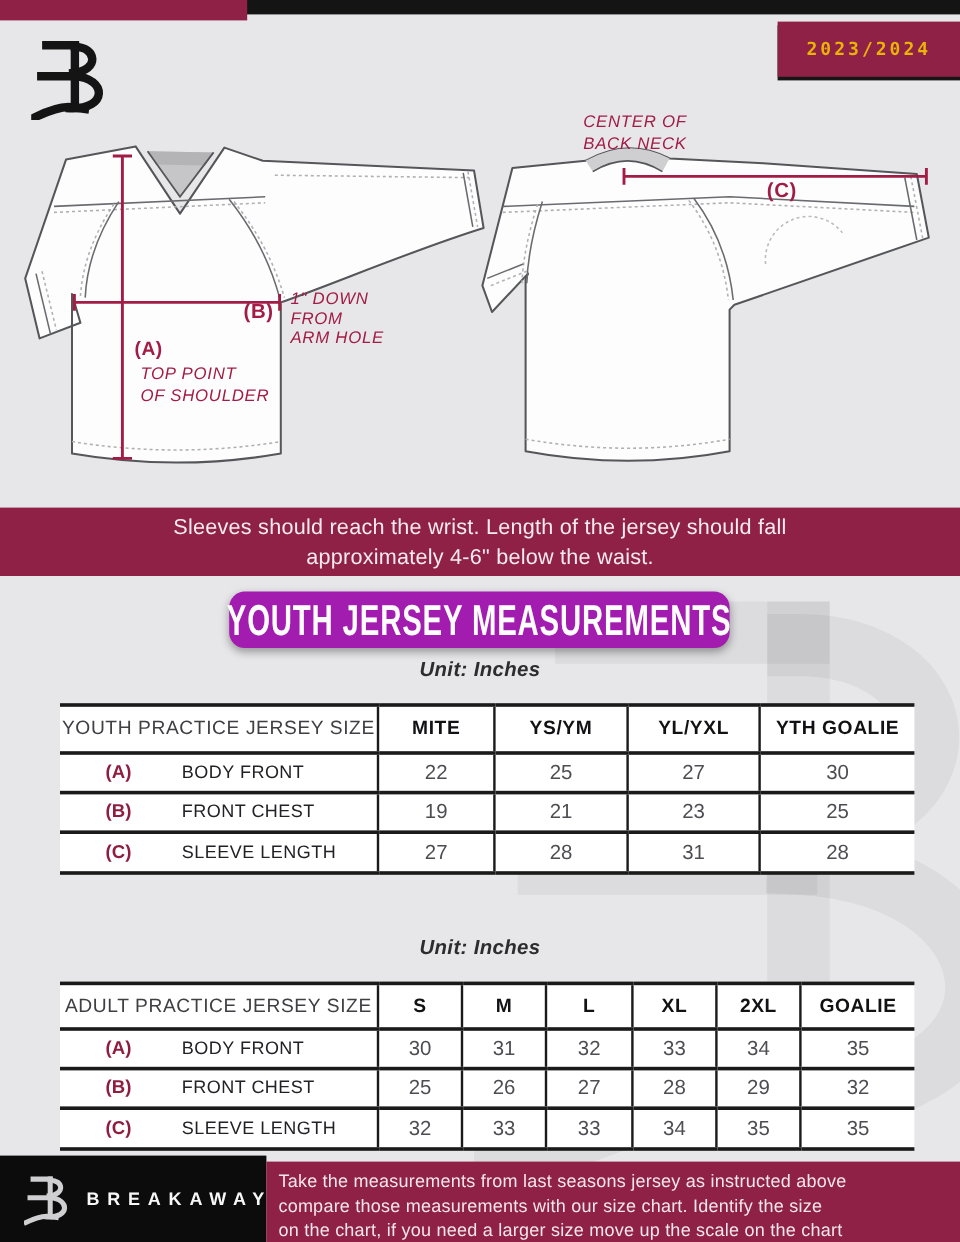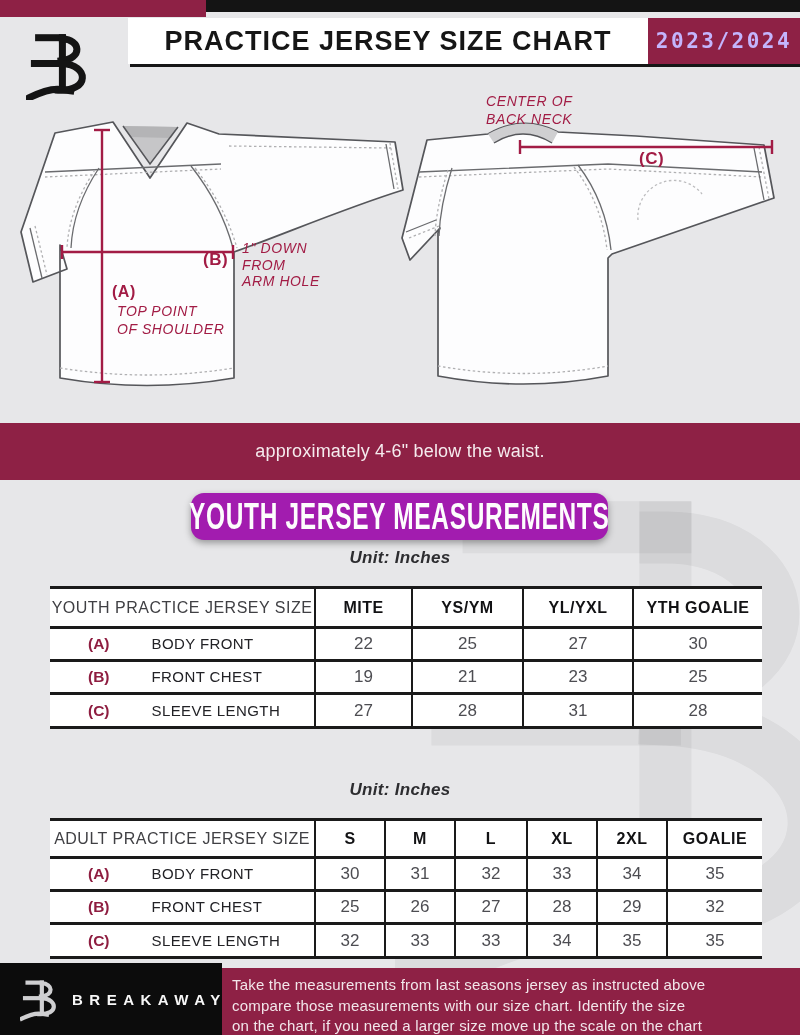--- a/index.html
+++ b/index.html
@@ -15,21 +15,21 @@
     position:absolute; left:128px; top:18px; width:520px; height:46px;
     background:#ffffff; box-shadow:2px 3px 0 #161616;
     display:flex; align-items:center; justify-content:center;
   }
   .title-box span { font-size:27px; font-weight:bold; color:#161616; letter-spacing:1px; white-space:nowrap; }
   .season-box {
     position:absolute; left:648px; top:18px; width:152px; height:46px;
     background:#8E2145; box-shadow:0 3px 0 #161616;
     display:flex; align-items:center; justify-content:center;
   }
-  .season-box span { font-family:"DejaVu Sans Mono", monospace; font-weight:bold; font-size:21px; letter-spacing:2.5px; color:#c4b5fd; }
+  .season-box span { font-family:"DejaVu Sans Mono", monospace; font-weight:bold; font-size:15px; letter-spacing:2.5px; color:#eab308; }
   .logo-mark { position:absolute; left:26px; top:30px; }
   
   .diag { position:absolute; }
   .diag-tag { position:absolute; color:#A21C45; font-weight:bold; font-size:17px; letter-spacing:.5px; }
   .diag-note { position:absolute; color:#A21C45; font-style:italic; font-size:14px; line-height:16.5px; letter-spacing:.6px; white-space:nowrap; }
   .note-wide { line-height:17.5px; }
   
   .banner {
     position:absolute; left:0; top:423px; width:800px; height:57px; background:#8E2145;
     display:flex; flex-direction:column; align-items:center; justify-content:center;
@@ -81,23 +81,20 @@
     <g fill="none" stroke="#141414" stroke-width="10" stroke-linecap="square">
       <path d="M18 11 H52"></path>
       <path d="M52 11 V83"></path>
       <path d="M52 13 C78 13 82 41 50 44"></path>
       <path d="M12 48 H50"></path>
       <path d="M52 48 C90 50 92 88 46 86"></path>
       <path d="M4 97 C22 88 38 83 50 85 L64 87"></path>
     </g>
   </svg>
 
-  <div class="title-box">
-    <span>PRACTICE JERSEY SIZE CHART</span>
-  </div>
   <div class="season-box">
     <span>2023/2024</span>
   </div>
 
   <svg class="diag" style="left:15px; top:112px;" width="392" height="294" viewBox="0 0 392 294">
     <g>
       <path d="M98 10 L40 21 L6 120 L18 170 L52 157 L45 133 L45 266 Q132 281 219 266 L219 140 C262 125 330 96 388 78 L380 30 L204 22 L172 11 L135 66 Z" fill="#fdfdfe" stroke="#55565a" stroke-width="1.7" stroke-linejoin="round"></path>
       <path d="M108 14 L163 15 L135 52 Z" fill="#c6c6c8" stroke="none"></path>
       <path d="M108 14 L163 15 L156 26 L115 25 Z" fill="#b4b4b6" stroke="none"></path>
       <path d="M108 14 L135 52 L163 15" fill="none" stroke="#55565a" stroke-width="1.5"></path>
@@ -162,20 +159,21 @@
     <div>FROM</div>
     <div>ARM HOLE</div>
   </div>
   <div class="diag-note note-wide" style="left:486px; top:93px;">
     <div>CENTER OF</div>
     <div>BACK NECK</div>
   </div>
   <div class="diag-tag" style="left:639px; top:149px;">(C)</div>
 
   <div class="banner">
+    <div>Sleeves should reach the wrist. Length of the jersey should fall</div>
     <div>approximately 4-6" below the waist.</div>
   </div>
 
   <svg class="watermark" width="610" height="520" viewBox="0 0 100 100" preserveAspectRatio="xMinYMin meet">
     <g fill="none" stroke="rgba(20,20,20,0.05)" stroke-width="10" stroke-linecap="square">
       <path d="M18 11 H52"></path>
       <path d="M52 11 V83"></path>
       <path d="M52 13 C78 13 82 41 50 44"></path>
       <path d="M12 48 H50"></path>
       <path d="M52 48 C90 50 92 88 46 86"></path>

